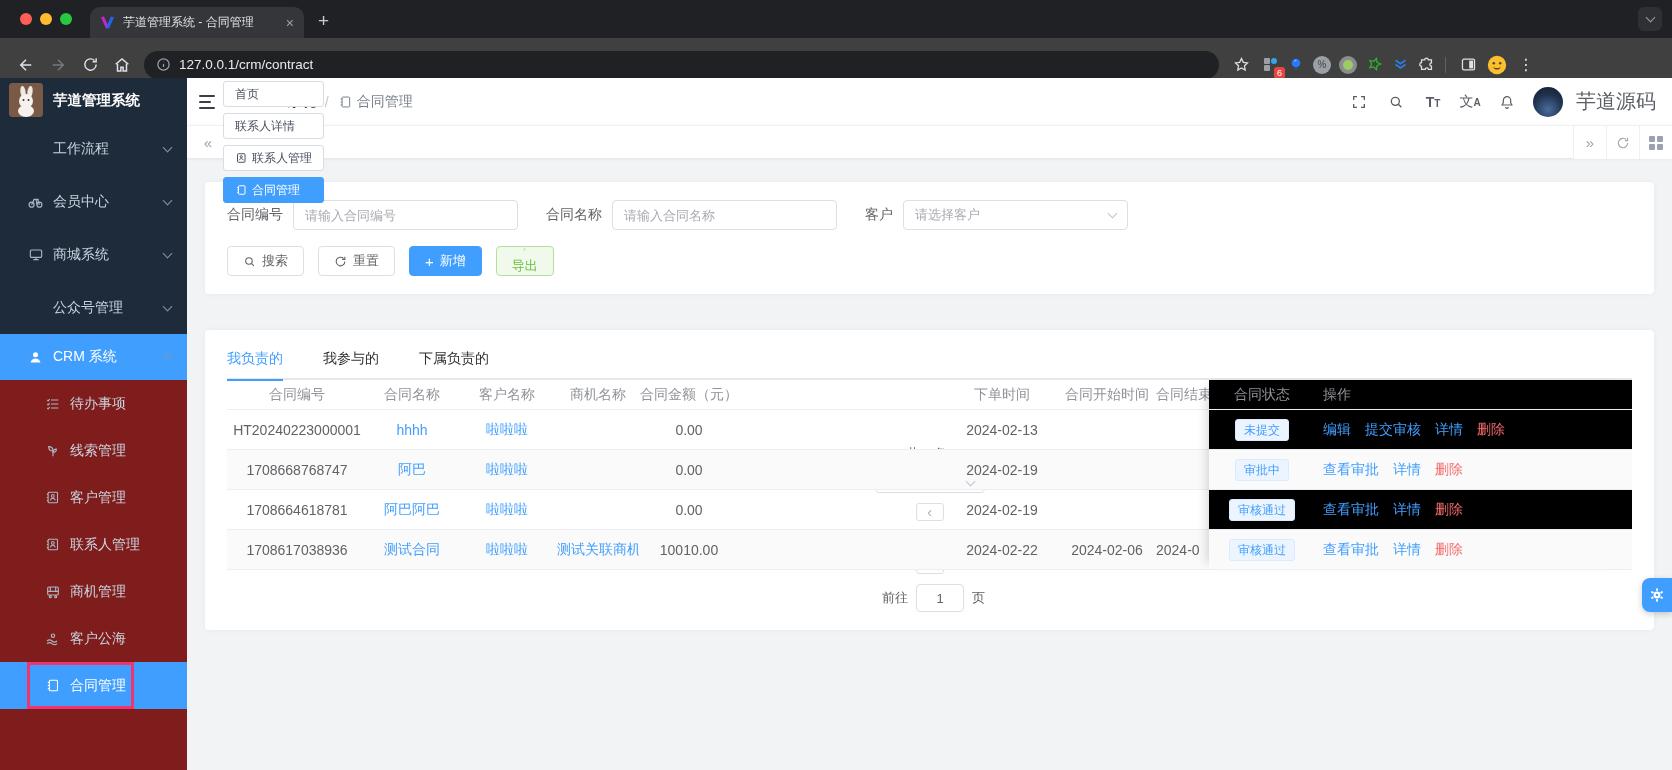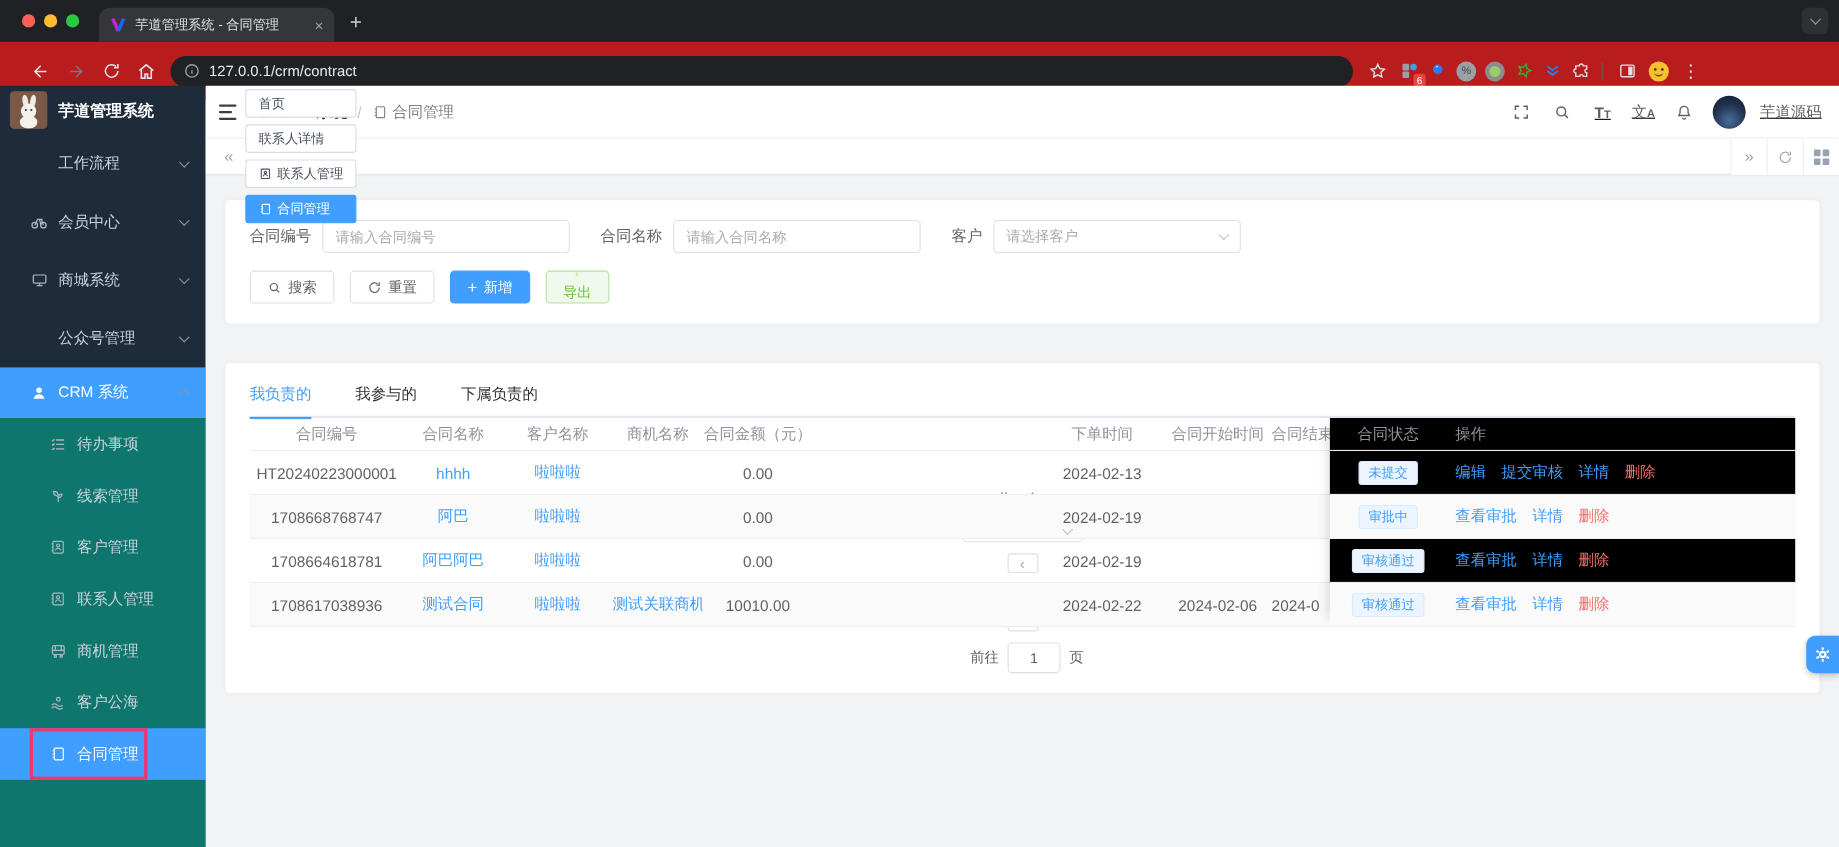--- a/index.html
+++ b/index.html
@@ -10,21 +10,21 @@
   .chrome { position:absolute; top:0; left:0; width:1672px; height:78px; background:#202124; }
   .tabstrip { height:38px; display:flex; align-items:flex-end; position:relative; }
   .traffic { display:flex; gap:8px; position:absolute; left:20px; top:13px; }
   .light { width:12px; height:12px; border-radius:50%; }
   .light.red{background:#ff5f57}.light.yellow{background:#febc2e}.light.green{background:#28c840}
   .btab { margin-left:90px; width:214px; height:31px; background:#35363a; border-radius:10px 10px 0 0; display:flex; align-items:center; padding:0 10px; gap:8px; }
   .btab-title { flex:1; font-size:12px; color:#dfe1e5; white-space:nowrap; overflow:hidden; }
   .btab-close { color:#9aa0a6; font-size:14px; line-height:1; cursor:default; }
   .newtab { color:#c7cacd; font-size:19px; margin:0 0 6px 14px; }
   .strip-chev { position:absolute; right:10px; top:7px; width:24px; height:24px; border-radius:6px; background:#2f3033; display:flex; align-items:center; justify-content:center; }
-  .toolbar { height:53px; background:#b91c1c; display:flex; align-items:center; padding:0 21px; }
+  .toolbar { height:53px; background:#404040; display:flex; align-items:center; padding:0 10px; }
   .tool-ic { width:32px; height:32px; display:flex; align-items:center; justify-content:center; color:#dee1e6; flex:0 0 auto; }
   .tool-ic.dim { color:#74787d; }
   .omnibox { flex:1; max-width:1075px; height:28px; background:#202124; border-radius:14px; margin:0 6px; display:flex; align-items:center; padding:0 12px; gap:8px; }
   .url-text { color:#e8eaed; font-size:13.5px; }
   .ext { width:26px; height:26px; display:flex; align-items:center; justify-content:center; position:relative; flex:0 0 auto; }
   .ext-badge { position:absolute; right:-2px; bottom:-1px; background:#e8453c; color:#fff; font-size:9px; border-radius:3px; padding:0 3px; line-height:12px; }
   .tm-sq { width:13px; height:13px; display:grid; grid-template-columns:6px 6px; grid-gap:1px; }
   .tm-sq i { background:#9aa0a6; border-radius:1px; } .tm-sq i.b{ background:#35a3f1; border-radius:50%; }
   .circ { border-radius:50%; }
   .divider-v { width:1px; height:16px; background:#5f6368; margin:0 6px; flex:0 0 auto;}
@@ -39,45 +39,45 @@
   .sidebar { width:187px; background:#1d2b3a; flex:0 0 auto; position:relative; display:flex; flex-direction:column; }
   .logo-row { height:44px; display:flex; align-items:center; padding-left:9px; gap:10px; }
   .logo-img { width:34px; height:34px; border-radius:4px; background:#7a5a47; display:flex; align-items:center; justify-content:center; overflow:hidden;}
   .logo-title { color:#fff; font-size:14.5px; font-weight:bold; white-space:nowrap; }
   .menu-item { height:53px; display:flex; align-items:center; padding:0 16px 0 27px; color:#c9d4df; font-size:14px; gap:9px; }
   .menu-item .mi-ico { width:17px; display:flex; justify-content:center; color:#aab7c3; }
   .menu-item .mi-label { flex:1; }
   .menu-item .chev-css { color:#8995a1; }
   .menu-item.active { background:#409eff; color:#fff; height:46px; }
   .menu-item.active .mi-ico { color:#fff; }
-  .submenu { background:#0f766e; flex:1; }
+  .submenu { background:#7f1d1d; flex:1; }
   .sub-item { height:47px; display:flex; align-items:center; padding-left:44px; gap:9px; color:#c9d4df; font-size:14px; }
   .sub-item .mi-ico { width:17px; display:flex; justify-content:center; color:#aab7c3; }
   .sub-item.active { background:#409eff; color:#fff; }
   .sub-item.active .mi-ico { color:#fff; }
   .annotation-box { position:absolute; left:27px; top:584px; width:107px; height:47px; border:3px solid #f0356e; z-index:6; }
 
   
   .main { flex:1; position:relative; background:#f2f3f5; overflow:hidden; }
   .navbar { height:47px; background:#fff; display:flex; align-items:center; justify-content:space-between; padding:0 16px 0 10px; }
   .nav-left { display:flex; align-items:center; gap:16px; }
   .hamburger { width:20px; display:flex; flex-direction:column; gap:4px; padding:2px; }
   .hamburger i { height:2px; background:#3a3f45; border-radius:1px; }
   .hamburger i:nth-child(1){ width:16px; } .hamburger i:nth-child(2){ width:12px; } .hamburger i:nth-child(3){ width:16px; }
   .crumb { display:flex; align-items:center; gap:7px; font-size:14px; }
   .crumb-item { display:flex; align-items:center; gap:5px; }
   .crumb-item.first { color:#303133; font-weight:bold; }
   .crumb-sep { color:#c0c4cc; margin:0 2px; }
   .crumb-item.last { color:#7a828c; }
-  .nav-right { display:flex; align-items:center; gap:7px;text-decoration:underline; }
+  .nav-right { display:flex; align-items:center; gap:7px; }
   .nav-tool { width:30px; height:30px; display:flex; align-items:center; justify-content:center; color:#5a5e66; }
   .font-ic { font-size:14px; font-weight:bold; color:#5a5e66; letter-spacing:0; }
   .font-ic small { font-size:10px; font-weight:bold; }
   .avatar { width:30px; height:30px; border-radius:50%; background:radial-gradient(circle at 50% 75%, #4a6c9b 0%, #20324e 55%, #121d30 100%); margin-left:4px; }
-  .username { font-size:14px; color:#5a5e66; margin-left:6px; white-space:nowrap; }
+  .username { font-size:20px; color:#5a5e66; margin-left:6px; white-space:nowrap; }
 
   .tagsview { height:33px; background:#fff; border-top:1px solid #f0f0f0; box-shadow:0 1px 3px rgba(0,21,41,.08); display:flex; align-items:center; padding-left:10px; position:relative; }
   .tv-arrow { color:#9aa3ad; font-size:15px; width:22px; text-align:center; }
   .tv-tabs { display:flex; gap:6px; margin-left:4px;flex-direction:column; }
   .tv-tab { height:26px; border:1px solid #d8dce5; border-radius:3px; background:#fff; color:#495060; font-size:12px; display:flex; align-items:center; padding:0 11px; gap:5px; }
   .tv-tab.active { background:#409eff; border-color:#409eff; color:#fff; }
   .tv-right { position:absolute; right:0; top:0; height:33px; display:flex; }
   .tv-btn { width:33px; height:33px; border-left:1px solid #f0f0f0; display:flex; align-items:center; justify-content:center; color:#9aa3ad; background:#fff; }
   .tv-btn .grid4 { display:grid; grid-template-columns:6px 6px; grid-gap:2px; }
   .grid4 i { width:6px; height:6px; background:#9aa3ad; border-radius:1px; }

